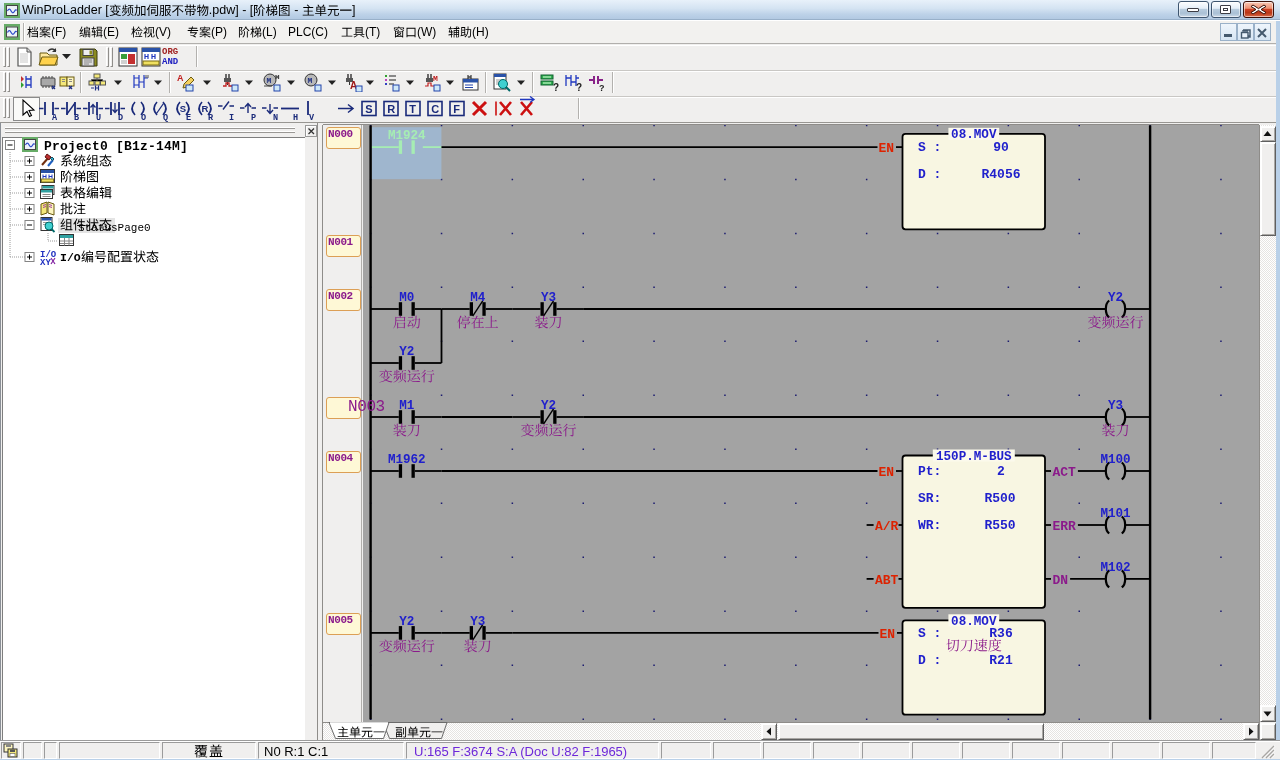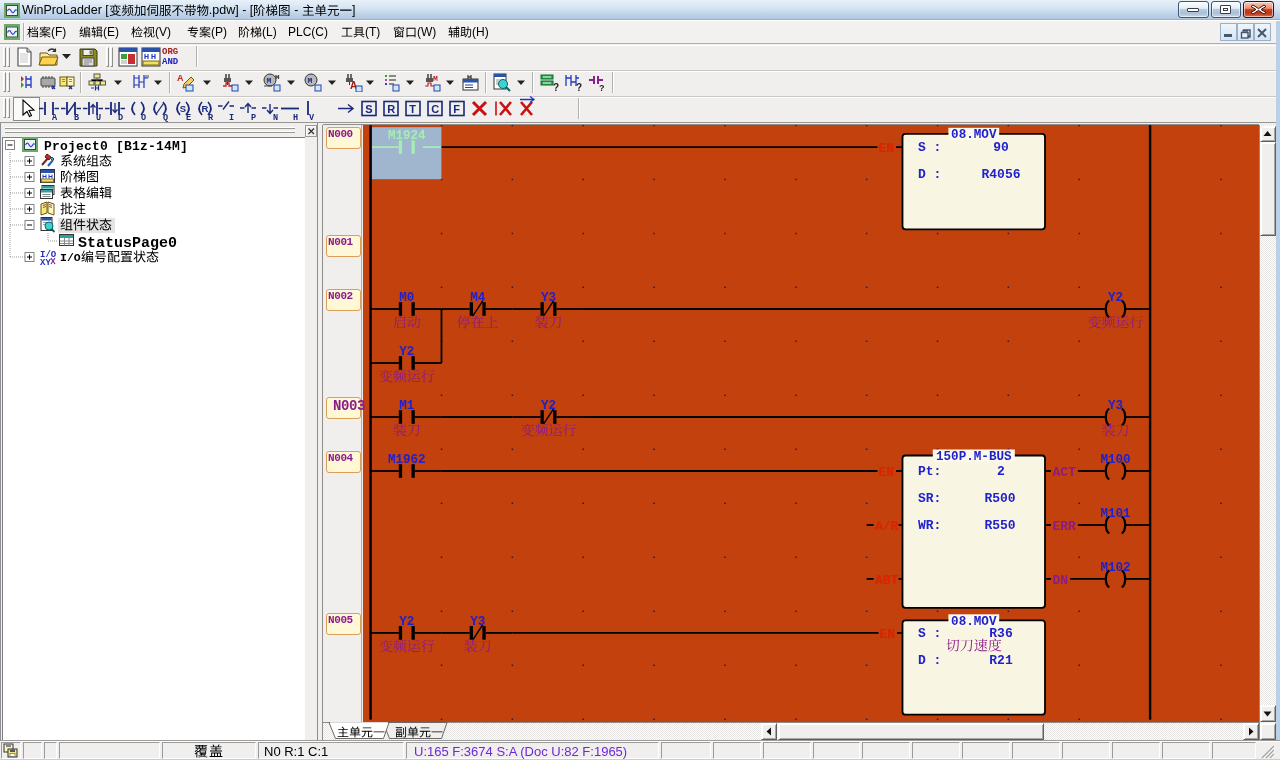--- a/index.html
+++ b/index.html
@@ -467,29 +467,29 @@
 <svg style="position:absolute;left:60px;top:186px;overflow:visible" width="53" height="16">
     <path d="M3.276 12.466999999999999C3.5749999999999997 12.272 4.056 12.103 7.683 10.946C7.630999999999999 10.738 7.553 10.360999999999999 7.526999999999999 10.088L4.3549999999999995 11.036999999999999V8.177C5.135 7.644 5.837 7.058999999999999 6.396 6.435C7.409999999999999 9.165 9.23 11.141 11.921 12.038C12.064 11.777999999999999 12.35 11.401 12.571 11.193C11.283999999999999 10.815999999999999 10.179 10.179 9.282 9.334C10.100999999999999 8.827 11.049999999999999 8.151 11.804 7.513999999999999L10.998 6.941999999999999C10.426 7.5009999999999994 9.516 8.203 8.735999999999999 8.748999999999999C8.164 8.073 7.696 7.292999999999999 7.358 6.435H12.142V5.59H6.968V4.433H11.154V3.627H6.968V2.5220000000000002H11.725999999999999V1.6769999999999996H6.968V0.5199999999999996H5.9799999999999995V1.6769999999999996H1.365V2.5220000000000002H5.9799999999999995V3.627H2.028V4.433H5.9799999999999995V5.59H0.845V6.435H5.161C3.9259999999999997 7.539999999999999 2.08 8.541 0.46799999999999997 9.061C0.6759999999999999 9.256 0.962 9.62 1.1179999999999999 9.854C1.8459999999999999 9.594 2.613 9.23 3.3539999999999996 8.801V10.725C3.3539999999999996 11.245 3.068 11.466 2.847 11.583C3.0029999999999997 11.791 3.211 12.232999999999999 3.276 12.466999999999999Z M20.475 2.769H23.322C22.932000000000002 3.588 22.399 4.342 21.775 4.992C21.151 4.3549999999999995 20.67 3.6790000000000003 20.319 3.016ZM15.626 0.5199999999999996V3.3019999999999996H13.676V4.225H15.509C15.106 6.019 14.235 8.059999999999999 13.364 9.165C13.533 9.386 13.78 9.763 13.871 10.023C14.521 9.165 15.145 7.747999999999999 15.626 6.279V12.466999999999999H16.549V5.915C16.951999999999998 6.487 17.407 7.189 17.615000000000002 7.552999999999999L18.2 6.811999999999999C17.966 6.473999999999999 16.9 5.186999999999999 16.549 4.797V4.225H18.031L17.719 4.484999999999999C17.939999999999998 4.641 18.317 4.979 18.486 5.148C18.928 4.758 19.37 4.29 19.773 3.7699999999999996C20.124 4.381 20.579 5.005 21.137999999999998 5.59C20.033 6.539 18.733 7.241 17.433 7.657C17.628 7.852 17.875 8.216 17.992 8.45C18.33 8.32 18.668 8.19 19.006 8.033999999999999V12.492999999999999H19.916V11.921H23.543V12.440999999999999H24.491999999999997V7.93L25.09 8.164C25.232999999999997 7.917 25.506 7.539999999999999 25.701 7.345C24.414 6.955 23.322 6.343999999999999 22.438 5.603C23.348 4.654 24.089 3.51 24.557 2.1709999999999994L23.945999999999998 1.8849999999999998L23.764 1.9239999999999995H20.956C21.164 1.5470000000000006 21.346 1.157 21.502 0.7539999999999996L20.566 0.5069999999999997C20.058999999999997 1.8330000000000002 19.214 3.1069999999999993 18.239 4.03V3.3019999999999996H16.549V0.5199999999999996ZM19.916 11.062999999999999V8.554H23.543V11.062999999999999ZM19.643 7.709C20.41 7.306 21.125 6.811999999999999 21.788 6.226999999999999C22.424999999999997 6.786 23.166 7.292999999999999 24.011 7.709Z M26.52 10.738 26.754 11.635C27.82 11.206 29.185 10.647 30.498 10.100999999999999L30.316 9.321C28.899 9.866999999999999 27.482 10.413 26.52 10.738ZM26.793 5.941C26.975 5.85 27.274 5.785 28.665 5.59C28.171 6.422 27.716 7.085 27.508 7.332C27.131 7.826 26.858 8.164 26.585 8.216C26.689 8.45 26.832 8.892 26.884 9.074C27.131 8.918 27.534 8.788 30.407 8.125C30.368 7.917 30.329 7.566 30.342 7.319L28.171 7.773999999999999C29.094 6.577999999999999 29.991 5.122 30.732 3.6790000000000003L29.939 3.224C29.718 3.731 29.445 4.2379999999999995 29.185 4.718999999999999L27.729 4.875C28.47 3.731 29.198 2.2620000000000005 29.731 0.8450000000000006L28.795 0.5199999999999996C28.326999999999998 2.093 27.456 3.809 27.183 4.2379999999999995C26.923 4.68 26.715 4.992 26.494 5.0569999999999995C26.598 5.2909999999999995 26.741 5.7459999999999996 26.793 5.941ZM34.112 6.89V8.814H33.033V6.89ZM34.775 6.89H35.698V8.814H34.775ZM32.253 6.084V12.376H33.033V9.581H34.112V12.051H34.775V9.581H35.698V12.038H36.361V9.581H37.323V11.530999999999999C37.323 11.622 37.284 11.648 37.193 11.661C37.102000000000004 11.661 36.868 11.661 36.582 11.648C36.686 11.856 36.777 12.168 36.803 12.389C37.271 12.389 37.57 12.363 37.804 12.245999999999999C38.038 12.116 38.09 11.895 38.09 11.543999999999999V6.071L37.323 6.084ZM36.361 6.89H37.323V8.814H36.361ZM33.865 0.702C34.073 1.0660000000000007 34.281 1.5340000000000007 34.424 1.9239999999999995H31.381999999999998V4.745C31.381999999999998 6.747 31.265 9.633 30.082 11.713C30.277 11.804 30.68 12.09 30.836 12.259C32.045 10.152999999999999 32.266 7.085 32.278999999999996 4.966H37.96V1.9239999999999995H35.477000000000004C35.321 1.4949999999999992 35.061 0.8970000000000002 34.775 0.44200000000000017ZM32.278999999999996 2.7560000000000002H37.05V4.147H32.278999999999996Z M46.163 1.6769999999999996H49.647V2.99H46.163ZM45.266 0.9359999999999999V3.718H50.596000000000004V0.9359999999999999ZM40.053 7.124C40.157 7.02 40.547 6.941999999999999 40.989 6.941999999999999H42.172V8.814L39.52 9.269L39.728 10.218L42.172 9.724V12.427999999999999H43.069V9.542L44.551 9.242999999999999L44.499 8.398L43.069 8.658V6.941999999999999H44.265V6.058H43.069V4.056H42.172V6.058H40.924C41.288 5.161 41.652 4.095 41.964 2.99H44.356V2.0540000000000003H42.211C42.315 1.612 42.419 1.157 42.497 0.7149999999999999L41.548 0.5199999999999996C41.483 1.0269999999999992 41.379 1.5470000000000006 41.262 2.0540000000000003H39.611V2.99H41.041C40.768 4.03 40.495 4.888 40.365 5.213C40.144 5.785 39.975 6.201 39.754 6.266C39.858 6.5 40.001 6.941999999999999 40.053 7.124ZM49.595 5.303999999999999V6.422H46.28V5.303999999999999ZM44.2 10.452 44.356 11.336 49.595 10.92V12.48H50.504999999999995V10.841999999999999L51.467 10.764L51.48 9.945L50.504999999999995 10.01V5.303999999999999H51.388999999999996V4.484999999999999H44.499V5.303999999999999H45.383V10.373999999999999ZM49.595 7.162999999999999V8.294H46.28V7.162999999999999ZM49.595 9.035V10.075L46.28 10.322V9.035Z" fill="#000"></path>
   </svg>
 <svg style="position:absolute;left:60px;top:202px;overflow:visible" width="27" height="16">
     <path d="M2.392 0.5199999999999996V3.145999999999999H0.598V4.056H2.392V6.89C1.664 7.085 0.988 7.2669999999999995 0.442 7.396999999999999L0.728 8.346L2.392 7.852V11.245C2.392 11.427 2.314 11.479 2.132 11.491999999999999C1.976 11.491999999999999 1.404 11.504999999999999 0.7929999999999999 11.479C0.9229999999999999 11.725999999999999 1.053 12.129 1.0919999999999999 12.376C1.9889999999999999 12.376 2.522 12.363 2.8729999999999998 12.206999999999999C3.211 12.051 3.3409999999999997 11.791 3.3409999999999997 11.245V7.579L4.952999999999999 7.085L4.835999999999999 6.201L3.3409999999999997 6.63V4.056H4.81V3.145999999999999H3.3409999999999997V0.5199999999999996ZM5.382 12.272C5.603 12.064 5.954 11.856 8.254999999999999 10.802999999999999C8.19 10.594999999999999 8.125 10.205 8.099 9.931999999999999L6.343999999999999 10.66V5.6419999999999995H8.229V4.732H6.343999999999999V0.702H5.382V10.439C5.382 10.985 5.122 11.270999999999999 4.914 11.401C5.083 11.609 5.303999999999999 12.024999999999999 5.382 12.272ZM11.530999999999999 3.5229999999999997C11.049999999999999 4.043 10.334999999999999 4.68 9.658999999999999 5.2V0.7149999999999999H8.671V10.607999999999999C8.671 11.83 8.956999999999999 12.168 9.905999999999999 12.168C10.088 12.168 11.102 12.168 11.296999999999999 12.168C12.193999999999999 12.168 12.415 11.530999999999999 12.492999999999999 9.828C12.219999999999999 9.763 11.83 9.568 11.596 9.373C11.556999999999999 10.841999999999999 11.504999999999999 11.232 11.219 11.232C11.024 11.232 10.205 11.232 10.049 11.232C9.724 11.232 9.658999999999999 11.128 9.658999999999999 10.607999999999999V6.239999999999999C10.491 5.668 11.491999999999999 4.888 12.258999999999999 4.173Z M14.222 1.3780000000000001C15.067 1.7810000000000006 16.146 2.4049999999999994 16.692 2.8339999999999996L17.250999999999998 2.0280000000000005C16.692 1.625 15.6 1.0399999999999991 14.768 0.6760000000000002ZM13.546 4.979C14.365 5.369 15.431000000000001 5.9799999999999995 15.951 6.396L16.497 5.577C15.951 5.1739999999999995 14.872 4.601999999999999 14.079 4.2509999999999994ZM13.923 11.674 14.742 12.337C15.522 11.128 16.419 9.49 17.108 8.125L16.406 7.475C15.652 8.956999999999999 14.625 10.673 13.923 11.674ZM20.124 0.7929999999999993C20.566 1.4689999999999994 21.021 2.3789999999999996 21.203 2.9510000000000005L22.152 2.574C21.957 2.0020000000000007 21.463 1.1310000000000002 21.008 0.46799999999999997ZM17.342 3.003V3.926H20.761V6.864H17.836V7.786999999999999H20.761V11.141H16.926V12.077H25.506V11.141H21.775V7.786999999999999H24.726V6.864H21.775V3.926H25.194V3.003Z" fill="#000"></path>
   </svg>
 <div class="abs" style="left:58px;top:217.5px;width:57px;height:15px;background:#e4e4e4"></div>
 <svg style="position:absolute;left:60px;top:218px;overflow:visible" width="53" height="16">
     <path d="M0.624 10.686 0.819 11.622C2.041 11.309999999999999 3.666 10.894 5.213 10.491L5.122 9.658999999999999C3.4579999999999997 10.062 1.742 10.452 0.624 10.686ZM6.253 1.17V11.296999999999999H4.9399999999999995V12.193999999999999H12.466999999999999V11.296999999999999H11.336V1.17ZM7.189 11.296999999999999V8.748999999999999H10.373999999999999V11.296999999999999ZM7.189 5.382H10.373999999999999V7.878H7.189ZM7.189 4.484999999999999V2.067H10.373999999999999V4.484999999999999ZM0.858 5.941C1.053 5.85 1.365 5.7589999999999995 3.146 5.537999999999999C2.522 6.396 1.95 7.085 1.69 7.345C1.261 7.826 0.9229999999999999 8.151 0.637 8.203C0.754 8.437 0.8969999999999999 8.879 0.949 9.074C1.222 8.918 1.6769999999999998 8.788 5.213 8.073C5.2 7.878 5.2 7.513999999999999 5.226 7.2669999999999995L2.366 7.786999999999999C3.445 6.63 4.498 5.2 5.395 3.7569999999999997L4.615 3.276C4.342 3.7569999999999997 4.043 4.225 3.7439999999999998 4.68L1.859 4.888C2.691 3.7699999999999996 3.497 2.327 4.1339999999999995 0.923L3.25 0.5199999999999996C2.665 2.093 1.638 3.7960000000000003 1.3259999999999998 4.225C1.027 4.667 0.7799999999999999 4.979 0.5459999999999999 5.031C0.65 5.2909999999999995 0.8059999999999999 5.7459999999999996 0.858 5.941Z M17.121 7.007V7.9559999999999995H20.852V12.48H21.826999999999998V7.9559999999999995H25.389V7.007H21.826999999999998V4.1339999999999995H24.817V3.1850000000000005H21.826999999999998V0.6760000000000002H20.852V3.1850000000000005H19.11C19.279 2.5999999999999996 19.422 1.975999999999999 19.552 1.3650000000000002L18.616 1.17C18.317 2.8729999999999993 17.771 4.55 17.017 5.629C17.250999999999998 5.7459999999999996 17.667 5.9799999999999995 17.849 6.122999999999999C18.2 5.577 18.525 4.888 18.798000000000002 4.1339999999999995H20.852V7.007ZM16.484 0.5719999999999992C15.782 2.535 14.638 4.484999999999999 13.416 5.7589999999999995C13.585 5.9799999999999995 13.871 6.487 13.975 6.721C14.391 6.279 14.781 5.7589999999999995 15.171 5.2V12.453999999999999H16.107V3.6790000000000003C16.601 2.769 17.043 1.8070000000000004 17.407 0.8450000000000006Z M35.632999999999996 1.3780000000000001C36.205 2.093 36.868 3.0939999999999994 37.18 3.692L37.96 3.1980000000000004C37.647999999999996 2.5999999999999996 36.959 1.6639999999999997 36.373999999999995 0.9619999999999997ZM26.637 2.677999999999999C27.248 3.4450000000000003 27.976 4.459 28.275 5.122L29.081 4.576C28.756 3.939 28.015 2.9510000000000005 27.378 2.2230000000000008ZM33.657 0.5459999999999994V3.575L33.644 4.3549999999999995H30.628V5.317H33.579C33.384 7.462 32.656 9.879999999999999 30.250999999999998 11.83C30.511 11.998999999999999 30.849 12.259 31.044 12.453999999999999C33.007 10.828999999999999 33.917 8.879 34.32 6.968C35.035 9.411999999999999 36.166 11.362 37.934 12.453999999999999C38.09 12.206999999999999 38.415 11.83 38.649 11.648C36.608 10.53 35.399 8.164 34.775 5.317H38.363V4.3549999999999995H34.606L34.619 3.575V0.5459999999999994ZM26.416 8.918 26.988 9.75C27.651 9.152 28.444 8.398 29.211 7.67V12.453999999999999H30.173000000000002V0.5069999999999997H29.211V6.473999999999999C28.184 7.423 27.118 8.359 26.416 8.918Z M43.953 6.122999999999999C44.72 6.5649999999999995 45.643 7.241 46.059 7.7219999999999995L46.93 7.162999999999999C46.449 6.669 45.539 6.019 44.772 5.603ZM42.51 8.306999999999999V10.855C42.51 11.921 42.9 12.193999999999999 44.408 12.193999999999999C44.733 12.193999999999999 47.112 12.193999999999999 47.45 12.193999999999999C48.698 12.193999999999999 49.01 11.791 49.14 10.152999999999999C48.867 10.088 48.464 9.945 48.256 9.776C48.178 11.115 48.074 11.309999999999999 47.385 11.309999999999999C46.852 11.309999999999999 44.85 11.309999999999999 44.46 11.309999999999999C43.615 11.309999999999999 43.472 11.232 43.472 10.855V8.306999999999999ZM44.33 7.994999999999999C45.071 8.684 45.981 9.645999999999999 46.384 10.27L47.19 9.737C46.748 9.126 45.825 8.203 45.071 7.552999999999999ZM48.75 8.385C49.4 9.49 50.063 10.972 50.284 11.895L51.22 11.556999999999999C50.973 10.634 50.284 9.190999999999999 49.608 8.112ZM41.002 8.306999999999999C40.755 9.347 40.3 10.673 39.702 11.517999999999999L40.586 11.959999999999999C41.158 11.075999999999999 41.587 9.671999999999999 41.873 8.593ZM45.058 0.46799999999999997C44.993 1.1050000000000004 44.915 1.741999999999999 44.772 2.3529999999999998H39.728V3.263H44.512C43.900999999999996 4.952999999999999 42.614 6.356999999999999 39.585 7.111C39.793 7.332 40.04 7.709 40.144 7.943C43.511 7.0329999999999995 44.902 5.317 45.552 3.263C46.527 5.603 48.230000000000004 7.175999999999999 50.791 7.878C50.934 7.6049999999999995 51.22 7.202 51.454 6.981C49.114 6.4479999999999995 47.463 5.135 46.566 3.263H51.324V2.3529999999999998H45.786C45.916 1.741999999999999 46.007 1.1180000000000003 46.072 0.46799999999999997Z" fill="#000"></path>
   </svg>
-<div class="abs mono" style="left:78px;top:235px;font-size:15px;font-weight:bold;color:#000">StatusPage0</div>
+<div class="abs mono" style="left:78px;top:222px;font-size:11px;font-weight:normal;color:#000">StatusPage0</div>
 <div class="abs mono" style="left:60px;top:251px;font-size:11.5px;font-weight:bold;color:#000">I/O</div>
 <svg style="position:absolute;left:81px;top:250px;overflow:visible" width="79" height="16">
     <path d="M0.52 10.738 0.754 11.635C1.8199999999999998 11.206 3.185 10.647 4.498 10.100999999999999L4.316 9.321C2.899 9.866999999999999 1.482 10.413 0.52 10.738ZM0.7929999999999999 5.941C0.975 5.85 1.274 5.785 2.665 5.59C2.171 6.422 1.716 7.085 1.508 7.332C1.131 7.826 0.858 8.164 0.585 8.216C0.689 8.45 0.832 8.892 0.884 9.074C1.131 8.918 1.534 8.788 4.407 8.125C4.367999999999999 7.917 4.329 7.566 4.342 7.319L2.171 7.773999999999999C3.094 6.577999999999999 3.9909999999999997 5.122 4.732 3.6790000000000003L3.9389999999999996 3.224C3.718 3.731 3.445 4.2379999999999995 3.185 4.718999999999999L1.7289999999999999 4.875C2.4699999999999998 3.731 3.198 2.2620000000000005 3.731 0.8450000000000006L2.795 0.5199999999999996C2.327 2.093 1.456 3.809 1.183 4.2379999999999995C0.9229999999999999 4.68 0.715 4.992 0.494 5.0569999999999995C0.598 5.2909999999999995 0.741 5.7459999999999996 0.7929999999999999 5.941ZM8.112 6.89V8.814H7.0329999999999995V6.89ZM8.775 6.89H9.698V8.814H8.775ZM6.253 6.084V12.376H7.0329999999999995V9.581H8.112V12.051H8.775V9.581H9.698V12.038H10.360999999999999V9.581H11.322999999999999V11.530999999999999C11.322999999999999 11.622 11.283999999999999 11.648 11.193 11.661C11.102 11.661 10.868 11.661 10.581999999999999 11.648C10.686 11.856 10.777 12.168 10.802999999999999 12.389C11.270999999999999 12.389 11.57 12.363 11.804 12.245999999999999C12.038 12.116 12.09 11.895 12.09 11.543999999999999V6.071L11.322999999999999 6.084ZM10.360999999999999 6.89H11.322999999999999V8.814H10.360999999999999ZM7.864999999999999 0.702C8.073 1.0660000000000007 8.280999999999999 1.5340000000000007 8.424 1.9239999999999995H5.382V4.745C5.382 6.747 5.265 9.633 4.082 11.713C4.277 11.804 4.68 12.09 4.835999999999999 12.259C6.045 10.152999999999999 6.266 7.085 6.279 4.966H11.959999999999999V1.9239999999999995H9.477C9.321 1.4949999999999992 9.061 0.8970000000000002 8.775 0.44200000000000017ZM6.279 2.7560000000000002H11.049999999999999V4.147H6.279Z M16.38 1.9239999999999995H22.567999999999998V3.692H16.38ZM15.405 1.0530000000000008V4.55H23.595V1.0530000000000008ZM13.818999999999999 5.72V6.617H16.497C16.237 7.423 15.911999999999999 8.32 15.639 8.956999999999999H22.451C22.204 10.465 21.944 11.193 21.619 11.453C21.463 11.556999999999999 21.307000000000002 11.57 20.994999999999997 11.57C20.631 11.57 19.682 11.556999999999999 18.772 11.466C18.954 11.738999999999999 19.084 12.116 19.11 12.402C20.006999999999998 12.453999999999999 20.865 12.466999999999999 21.307000000000002 12.440999999999999C21.814 12.427999999999999 22.125999999999998 12.35 22.438 12.09C22.918999999999997 11.674 23.244 10.699 23.555999999999997 8.515C23.582 8.372 23.607999999999997 8.073 23.607999999999997 8.073H17.095L17.576 6.617H25.128999999999998V5.72Z M33.202 1.1050000000000004V2.0410000000000004H37.153999999999996V5.2H33.241V10.841999999999999C33.241 12.038 33.605 12.35 34.814 12.35C35.061 12.35 36.725 12.35 36.998 12.35C38.181 12.35 38.467 11.751999999999999 38.584 9.633C38.311 9.568 37.908 9.386 37.674 9.216999999999999C37.609 11.088999999999999 37.518 11.427 36.933 11.427C36.569 11.427 35.191 11.427 34.918 11.427C34.32 11.427 34.203 11.336 34.203 10.841999999999999V6.136H37.153999999999996V7.02H38.09V1.1050000000000004ZM27.859 9.386H31.46V10.738H27.859ZM27.859 8.658V4.2509999999999994H28.743V5.278C28.743 5.9799999999999995 28.613 6.824999999999999 27.859 7.4879999999999995C27.989 7.566 28.197 7.760999999999999 28.288 7.878C29.107 7.124 29.289 6.084 29.289 5.2909999999999995V4.2509999999999994H30.017V6.707999999999999C30.017 7.332 30.173000000000002 7.449 30.692999999999998 7.449C30.784 7.449 31.226 7.449 31.33 7.449H31.46V8.658ZM26.741 1.0269999999999992V1.8979999999999997H28.613V3.4060000000000006H27.066V12.427999999999999H27.859V11.530999999999999H31.46V12.245999999999999H32.266V3.4060000000000006H30.797V1.8979999999999997H32.565V1.0269999999999992ZM29.315 3.4060000000000006V1.8979999999999997H30.082V3.4060000000000006ZM30.576 4.2509999999999994H31.46V6.877L31.421 6.851C31.395 6.877 31.369 6.89 31.226 6.89C31.134999999999998 6.89 30.81 6.89 30.745 6.89C30.589 6.89 30.576 6.864 30.576 6.694999999999999Z M47.463 1.7159999999999993H49.66V2.8859999999999992H47.463ZM44.421 1.7159999999999993H46.566V2.8859999999999992H44.421ZM41.457 1.7159999999999993H43.524V2.8859999999999992H41.457ZM41.47 5.888999999999999V11.362H39.741V12.09H51.285V11.362H49.504V5.888999999999999H45.435L45.617 5.122H50.986V4.3549999999999995H45.76L45.903 3.601H50.635V1.0139999999999993H40.521V3.601H44.902L44.798 4.3549999999999995H39.884V5.122H44.668L44.512 5.888999999999999ZM42.406 11.362V10.556H48.542V11.362ZM42.406 7.865H48.542V8.619H42.406ZM42.406 7.279999999999999V6.552H48.542V7.279999999999999ZM42.406 9.204H48.542V9.971H42.406Z M61.632999999999996 1.3780000000000001C62.205 2.093 62.868 3.0939999999999994 63.18 3.692L63.96 3.1980000000000004C63.647999999999996 2.5999999999999996 62.959 1.6639999999999997 62.373999999999995 0.9619999999999997ZM52.637 2.677999999999999C53.248 3.4450000000000003 53.976 4.459 54.275 5.122L55.081 4.576C54.756 3.939 54.015 2.9510000000000005 53.378 2.2230000000000008ZM59.657 0.5459999999999994V3.575L59.644 4.3549999999999995H56.628V5.317H59.579C59.384 7.462 58.656 9.879999999999999 56.251 11.83C56.511 11.998999999999999 56.849000000000004 12.259 57.044 12.453999999999999C59.007 10.828999999999999 59.917 8.879 60.32 6.968C61.035 9.411999999999999 62.166 11.362 63.934 12.453999999999999C64.09 12.206999999999999 64.41499999999999 11.83 64.649 11.648C62.608 10.53 61.399 8.164 60.775 5.317H64.363V4.3549999999999995H60.606L60.619 3.575V0.5459999999999994ZM52.416 8.918 52.988 9.75C53.651 9.152 54.444 8.398 55.211 7.67V12.453999999999999H56.173V0.5069999999999997H55.211V6.473999999999999C54.184 7.423 53.118 8.359 52.416 8.918Z M69.953 6.122999999999999C70.72 6.5649999999999995 71.643 7.241 72.059 7.7219999999999995L72.93 7.162999999999999C72.449 6.669 71.539 6.019 70.772 5.603ZM68.51 8.306999999999999V10.855C68.51 11.921 68.9 12.193999999999999 70.408 12.193999999999999C70.733 12.193999999999999 73.112 12.193999999999999 73.45 12.193999999999999C74.69800000000001 12.193999999999999 75.01 11.791 75.14 10.152999999999999C74.867 10.088 74.464 9.945 74.256 9.776C74.178 11.115 74.074 11.309999999999999 73.385 11.309999999999999C72.852 11.309999999999999 70.85 11.309999999999999 70.46 11.309999999999999C69.615 11.309999999999999 69.472 11.232 69.472 10.855V8.306999999999999ZM70.33 7.994999999999999C71.071 8.684 71.981 9.645999999999999 72.384 10.27L73.19 9.737C72.748 9.126 71.825 8.203 71.071 7.552999999999999ZM74.75 8.385C75.4 9.49 76.063 10.972 76.28399999999999 11.895L77.22 11.556999999999999C76.973 10.634 76.28399999999999 9.190999999999999 75.608 8.112ZM67.002 8.306999999999999C66.755 9.347 66.3 10.673 65.702 11.517999999999999L66.586 11.959999999999999C67.158 11.075999999999999 67.587 9.671999999999999 67.873 8.593ZM71.05799999999999 0.46799999999999997C70.993 1.1050000000000004 70.915 1.741999999999999 70.772 2.3529999999999998H65.728V3.263H70.512C69.901 4.952999999999999 68.614 6.356999999999999 65.585 7.111C65.793 7.332 66.04 7.709 66.144 7.943C69.511 7.0329999999999995 70.902 5.317 71.55199999999999 3.263C72.527 5.603 74.23 7.175999999999999 76.791 7.878C76.934 7.6049999999999995 77.22 7.202 77.454 6.981C75.114 6.4479999999999995 73.463 5.135 72.566 3.263H77.324V2.3529999999999998H71.786C71.916 1.741999999999999 72.007 1.1180000000000003 72.072 0.46799999999999997Z" fill="#000"></path>
   </svg>
 <div class="abs" style="left:316.5px;top:123px;width:1px;height:619px;background:#8e8c89"></div>
 <div class="abs" style="left:322px;top:125px;width:1px;height:615px;background:#8e8c89"></div>
 <div class="abs" style="left:323px;top:125px;width:39px;height:597px;background:#f0efee;border-right:1px solid #b0aeab"></div>
-<div class="abs" style="left:363px;top:125px;width:896px;height:597px;background:#c2410c;overflow:hidden"><svg width="896" height="597">
+<div class="abs" style="left:363px;top:125px;width:896px;height:597px;background:#a3a3a3;overflow:hidden"><svg width="896" height="597">
       <path d="M6.9 -0.3h1.5v1.5h-1.5zM77.8 -0.3h1.5v1.5h-1.5zM148.6 -0.3h1.5v1.5h-1.5zM219.5 -0.3h1.5v1.5h-1.5zM290.3 -0.3h1.5v1.5h-1.5zM361.2 -0.3h1.5v1.5h-1.5zM432.1 -0.3h1.5v1.5h-1.5zM502.9 -0.3h1.5v1.5h-1.5zM573.8 -0.3h1.5v1.5h-1.5zM644.6 -0.3h1.5v1.5h-1.5zM715.5 -0.3h1.5v1.5h-1.5zM786.4 -0.3h1.5v1.5h-1.5zM857.2 -0.3h1.5v1.5h-1.5zM6.9 53.7h1.5v1.5h-1.5zM77.8 53.7h1.5v1.5h-1.5zM148.6 53.7h1.5v1.5h-1.5zM219.5 53.7h1.5v1.5h-1.5zM290.3 53.7h1.5v1.5h-1.5zM361.2 53.7h1.5v1.5h-1.5zM432.1 53.7h1.5v1.5h-1.5zM502.9 53.7h1.5v1.5h-1.5zM573.8 53.7h1.5v1.5h-1.5zM644.6 53.7h1.5v1.5h-1.5zM715.5 53.7h1.5v1.5h-1.5zM786.4 53.7h1.5v1.5h-1.5zM857.2 53.7h1.5v1.5h-1.5zM6.9 107.7h1.5v1.5h-1.5zM77.8 107.7h1.5v1.5h-1.5zM148.6 107.7h1.5v1.5h-1.5zM219.5 107.7h1.5v1.5h-1.5zM290.3 107.7h1.5v1.5h-1.5zM361.2 107.7h1.5v1.5h-1.5zM432.1 107.7h1.5v1.5h-1.5zM502.9 107.7h1.5v1.5h-1.5zM573.8 107.7h1.5v1.5h-1.5zM644.6 107.7h1.5v1.5h-1.5zM715.5 107.7h1.5v1.5h-1.5zM786.4 107.7h1.5v1.5h-1.5zM857.2 107.7h1.5v1.5h-1.5zM6.9 161.6h1.5v1.5h-1.5zM77.8 161.6h1.5v1.5h-1.5zM148.6 161.6h1.5v1.5h-1.5zM219.5 161.6h1.5v1.5h-1.5zM290.3 161.6h1.5v1.5h-1.5zM361.2 161.6h1.5v1.5h-1.5zM432.1 161.6h1.5v1.5h-1.5zM502.9 161.6h1.5v1.5h-1.5zM573.8 161.6h1.5v1.5h-1.5zM644.6 161.6h1.5v1.5h-1.5zM715.5 161.6h1.5v1.5h-1.5zM786.4 161.6h1.5v1.5h-1.5zM857.2 161.6h1.5v1.5h-1.5zM6.9 215.6h1.5v1.5h-1.5zM77.8 215.6h1.5v1.5h-1.5zM148.6 215.6h1.5v1.5h-1.5zM219.5 215.6h1.5v1.5h-1.5zM290.3 215.6h1.5v1.5h-1.5zM361.2 215.6h1.5v1.5h-1.5zM432.1 215.6h1.5v1.5h-1.5zM502.9 215.6h1.5v1.5h-1.5zM573.8 215.6h1.5v1.5h-1.5zM644.6 215.6h1.5v1.5h-1.5zM715.5 215.6h1.5v1.5h-1.5zM786.4 215.6h1.5v1.5h-1.5zM857.2 215.6h1.5v1.5h-1.5zM6.9 269.6h1.5v1.5h-1.5zM77.8 269.6h1.5v1.5h-1.5zM148.6 269.6h1.5v1.5h-1.5zM219.5 269.6h1.5v1.5h-1.5zM290.3 269.6h1.5v1.5h-1.5zM361.2 269.6h1.5v1.5h-1.5zM432.1 269.6h1.5v1.5h-1.5zM502.9 269.6h1.5v1.5h-1.5zM573.8 269.6h1.5v1.5h-1.5zM644.6 269.6h1.5v1.5h-1.5zM715.5 269.6h1.5v1.5h-1.5zM786.4 269.6h1.5v1.5h-1.5zM857.2 269.6h1.5v1.5h-1.5zM6.9 323.6h1.5v1.5h-1.5zM77.8 323.6h1.5v1.5h-1.5zM148.6 323.6h1.5v1.5h-1.5zM219.5 323.6h1.5v1.5h-1.5zM290.3 323.6h1.5v1.5h-1.5zM361.2 323.6h1.5v1.5h-1.5zM432.1 323.6h1.5v1.5h-1.5zM502.9 323.6h1.5v1.5h-1.5zM573.8 323.6h1.5v1.5h-1.5zM644.6 323.6h1.5v1.5h-1.5zM715.5 323.6h1.5v1.5h-1.5zM786.4 323.6h1.5v1.5h-1.5zM857.2 323.6h1.5v1.5h-1.5zM6.9 377.6h1.5v1.5h-1.5zM77.8 377.6h1.5v1.5h-1.5zM148.6 377.6h1.5v1.5h-1.5zM219.5 377.6h1.5v1.5h-1.5zM290.3 377.6h1.5v1.5h-1.5zM361.2 377.6h1.5v1.5h-1.5zM432.1 377.6h1.5v1.5h-1.5zM502.9 377.6h1.5v1.5h-1.5zM573.8 377.6h1.5v1.5h-1.5zM644.6 377.6h1.5v1.5h-1.5zM715.5 377.6h1.5v1.5h-1.5zM786.4 377.6h1.5v1.5h-1.5zM857.2 377.6h1.5v1.5h-1.5zM6.9 431.5h1.5v1.5h-1.5zM77.8 431.5h1.5v1.5h-1.5zM148.6 431.5h1.5v1.5h-1.5zM219.5 431.5h1.5v1.5h-1.5zM290.3 431.5h1.5v1.5h-1.5zM361.2 431.5h1.5v1.5h-1.5zM432.1 431.5h1.5v1.5h-1.5zM502.9 431.5h1.5v1.5h-1.5zM573.8 431.5h1.5v1.5h-1.5zM644.6 431.5h1.5v1.5h-1.5zM715.5 431.5h1.5v1.5h-1.5zM786.4 431.5h1.5v1.5h-1.5zM857.2 431.5h1.5v1.5h-1.5zM6.9 485.5h1.5v1.5h-1.5zM77.8 485.5h1.5v1.5h-1.5zM148.6 485.5h1.5v1.5h-1.5zM219.5 485.5h1.5v1.5h-1.5zM290.3 485.5h1.5v1.5h-1.5zM361.2 485.5h1.5v1.5h-1.5zM432.1 485.5h1.5v1.5h-1.5zM502.9 485.5h1.5v1.5h-1.5zM573.8 485.5h1.5v1.5h-1.5zM644.6 485.5h1.5v1.5h-1.5zM715.5 485.5h1.5v1.5h-1.5zM786.4 485.5h1.5v1.5h-1.5zM857.2 485.5h1.5v1.5h-1.5zM6.9 539.5h1.5v1.5h-1.5zM77.8 539.5h1.5v1.5h-1.5zM148.6 539.5h1.5v1.5h-1.5zM219.5 539.5h1.5v1.5h-1.5zM290.3 539.5h1.5v1.5h-1.5zM361.2 539.5h1.5v1.5h-1.5zM432.1 539.5h1.5v1.5h-1.5zM502.9 539.5h1.5v1.5h-1.5zM573.8 539.5h1.5v1.5h-1.5zM644.6 539.5h1.5v1.5h-1.5zM715.5 539.5h1.5v1.5h-1.5zM786.4 539.5h1.5v1.5h-1.5zM857.2 539.5h1.5v1.5h-1.5zM6.9 593.5h1.5v1.5h-1.5zM77.8 593.5h1.5v1.5h-1.5zM148.6 593.5h1.5v1.5h-1.5zM219.5 593.5h1.5v1.5h-1.5zM290.3 593.5h1.5v1.5h-1.5zM361.2 593.5h1.5v1.5h-1.5zM432.1 593.5h1.5v1.5h-1.5zM502.9 593.5h1.5v1.5h-1.5zM573.8 593.5h1.5v1.5h-1.5zM644.6 593.5h1.5v1.5h-1.5zM715.5 593.5h1.5v1.5h-1.5zM786.4 593.5h1.5v1.5h-1.5zM857.2 593.5h1.5v1.5h-1.5z" fill="#1c1c70"></path>
       <rect x="8.6" y="2.2" width="69.8" height="52" fill="#9fb6ce"></rect>
       <path d="M8.6 22.1 H35.8" stroke="#a6edb3" stroke-width="1.8"></path>
       <path d="M59.8 22.1 H78.5" stroke="#a6edb3" stroke-width="1.8"></path>
       <rect x="35.8" y="15.3" width="3.3" height="13.6" fill="#a6edb3"></rect>
       <rect x="48.5" y="15.3" width="3.3" height="13.6" fill="#a6edb3"></rect>
       <text x="43.8" y="14.0" font-family="Liberation Mono" font-weight="bold" font-size="12.6" fill="#a6edb3" text-anchor="middle">M1924</text>
       <rect x="6.4" y="0.4" width="2.4" height="594" fill="#000"></rect>
       <rect x="785.9" y="0.4" width="2.4" height="594" fill="#000"></rect>
       <path d="M78.5 22.1 H514.5" stroke="#000" stroke-width="1.8"></path>
@@ -624,21 +624,21 @@
       <text x="555.0" y="538.9" font-family="Liberation Mono" font-weight="bold" font-size="13" fill="#2020cc" text-anchor="start">D :</text>
       <text x="638.0" y="538.9" font-family="Liberation Mono" font-weight="bold" font-size="13" fill="#2020cc" text-anchor="middle">R21</text>
     </svg></div>
 <div class="abs" style="left:325.5px;top:127.4px;width:35px;height:22px;background:#fef8d6;border:1px solid #dc9f55;border-radius:3px"></div>
 <div class="abs mono" style="left:328px;top:127.9px;font-size:11px;font-weight:bold;color:#8b1a8b;letter-spacing:-0.4px">N000</div>
 <div class="abs" style="left:325.5px;top:235.4px;width:35px;height:22px;background:#fef8d6;border:1px solid #dc9f55;border-radius:3px"></div>
 <div class="abs mono" style="left:328px;top:235.9px;font-size:11px;font-weight:bold;color:#8b1a8b;letter-spacing:-0.4px">N001</div>
 <div class="abs" style="left:325.5px;top:289.3px;width:35px;height:22px;background:#fef8d6;border:1px solid #dc9f55;border-radius:3px"></div>
 <div class="abs mono" style="left:328px;top:289.8px;font-size:11px;font-weight:bold;color:#8b1a8b;letter-spacing:-0.4px">N002</div>
 <div class="abs" style="left:325.5px;top:397.3px;width:35px;height:22px;background:#fef8d6;border:1px solid #dc9f55;border-radius:3px"></div>
-<div class="abs mono" style="left:333px;top:397.8px;font-size:14px;font-weight:bold;color:#8b1a8b;letter-spacing:-0.4px">N003</div>
+<div class="abs mono" style="left:348px;top:397.8px;font-size:16px;font-weight:normal;color:#8b1a8b;letter-spacing:-0.4px">N003</div>
 <div class="abs" style="left:325.5px;top:451.3px;width:35px;height:22px;background:#fef8d6;border:1px solid #dc9f55;border-radius:3px"></div>
 <div class="abs mono" style="left:328px;top:451.8px;font-size:11px;font-weight:bold;color:#8b1a8b;letter-spacing:-0.4px">N004</div>
 <div class="abs" style="left:325.5px;top:613.2px;width:35px;height:22px;background:#fef8d6;border:1px solid #dc9f55;border-radius:3px"></div>
 <div class="abs mono" style="left:328px;top:613.7px;font-size:11px;font-weight:bold;color:#8b1a8b;letter-spacing:-0.4px">N005</div>
 <div class="abs" style="left:323px;top:124px;width:936px;height:1px;background:#8e8c89"></div>
 <div class="abs" style="left:323px;top:721.5px;width:936px;height:1px;background:#8e8c89"></div>
 <div class="abs dither" style="left:323px;top:722.5px;width:936px;height:17.5px"></div>
 <svg class="abs" style="left:323px;top:722px" width="140" height="18">
 <path d="M60 0.5 L66.5 16.5 L118.5 16.5 L124 0.5 Z" fill="#f0efee" stroke="#6a6a6a" stroke-width="1"></path>
 <path d="M6 0.5 L12.5 16.5 L60.5 16.5 L66 0.5 Z" fill="#fff" stroke="#6a6a6a" stroke-width="1"></path>

